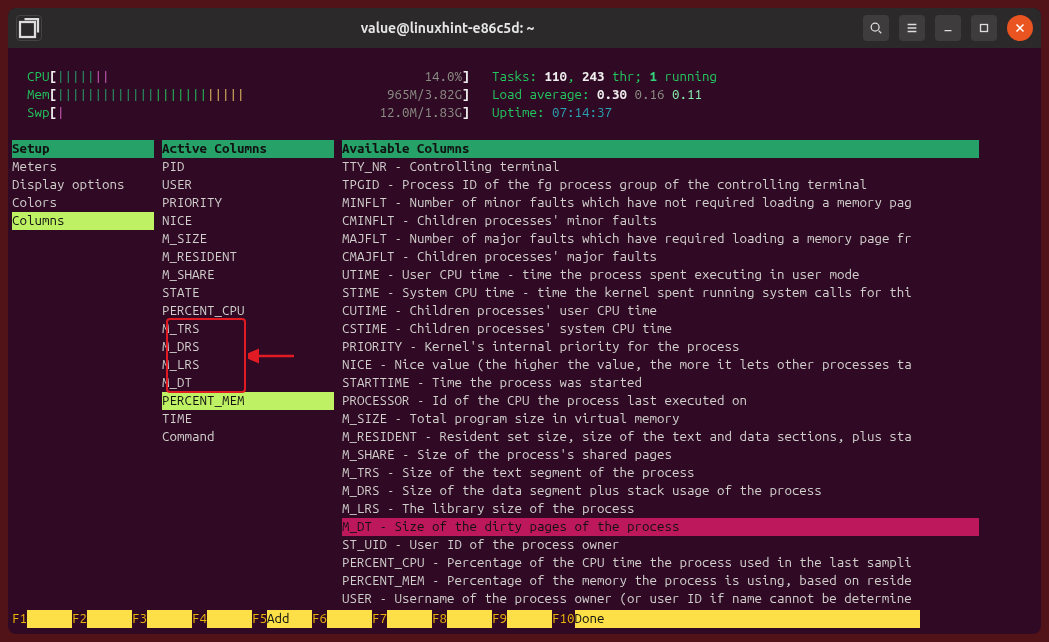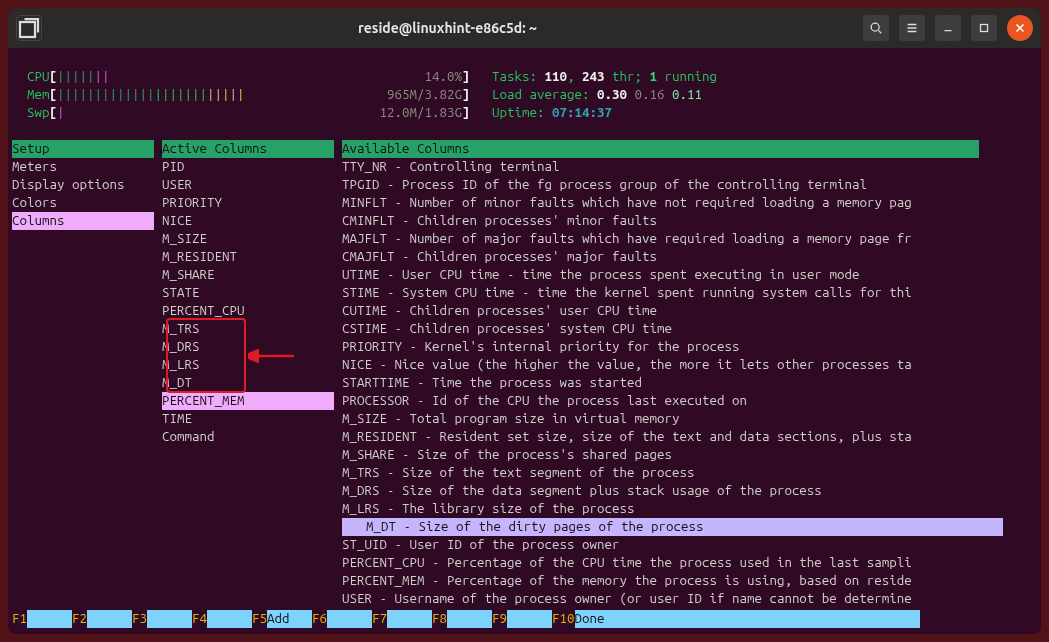--- a/index.html
+++ b/index.html
@@ -60,29 +60,29 @@
     line-height: 18px;
     font-size: 13.4px;
     position: relative;
   }
   .cyan { color: #22c55e; }
   .green { color: #26a269; }
   .greenb { color: #33d17a; font-weight: bold; }
   .magenta { color: #d362c2; }
   .grey { color: #8b8e84; margin-top: 48px; }
   .whiteb { color: #eee; font-weight: bold; }
-  .cyanb { color: #2aa1b3; font-weight: bold; }
+  .cyanb { color: #2aa1b3; font-weight: normal; }
   .yellowb { color: #e9c062; }
   .dark { color: #86efac; }
-  .hdrbar { background: #26a269; color: #121212; display: inline-block; }
-  .activeRow { background: #f0abfc; color: #121212; display: inline-block; }
-  .selRow { background: #c4b5fd; color: #111; display: inline-block; padding-left: 24px; }
+  .hdrbar { background: #26a269; color: #121212; display: inline-block; font-weight: bold; }
+  .activeRow { background: #bef264; color: #121212; display: inline-block; }
+  .selRow { background: #be185d; color: #111; display: inline-block; }
   .fnbar { position: absolute; bottom: 6px; left: 4px; right: 4px; }
   .fnseg-key { color: #eab308; }
-  .fnseg-lab { background: #7dd3fc; color: #111; display: inline-block; text-align: center; }
+  .fnseg-lab { background: #fde047; color: #111; display: inline-block; text-align: center; }
   .redbox {
     position: absolute;
     border: 2px solid #e01b24;
     border-radius: 4px;
     pointer-events: none;
   }
   .arrow {
     position: absolute;
     pointer-events: none;
   }
@@ -91,21 +91,21 @@
 <body>
 
 <div class="window">
   <div class="titlebar">
     <div class="left-icon">
       <svg viewBox="0 0 16 16" fill="none" stroke="currentColor" stroke-width="1.5">
           <rect x="2" y="4" width="10" height="10"></rect>
           <path d="M5 2h9v9"></path>
         </svg>
     </div>
-    <div class="title">reside@linuxhint-e86c5d: ~</div>
+    <div class="title">value@linuxhint-e86c5d: ~</div>
     <div class="btn">
       <svg viewBox="0 0 16 16" fill="none" stroke="currentColor" stroke-width="1.5">
           <circle cx="7" cy="7" r="4.5"></circle>
           <path d="M11 11l3 3"></path>
         </svg>
     </div>
     <div class="btn">
       <svg viewBox="0 0 16 16" stroke="currentColor" stroke-width="1.5">
           <path d="M3 4h10M3 8h10M3 12h10"></path>
         </svg>

